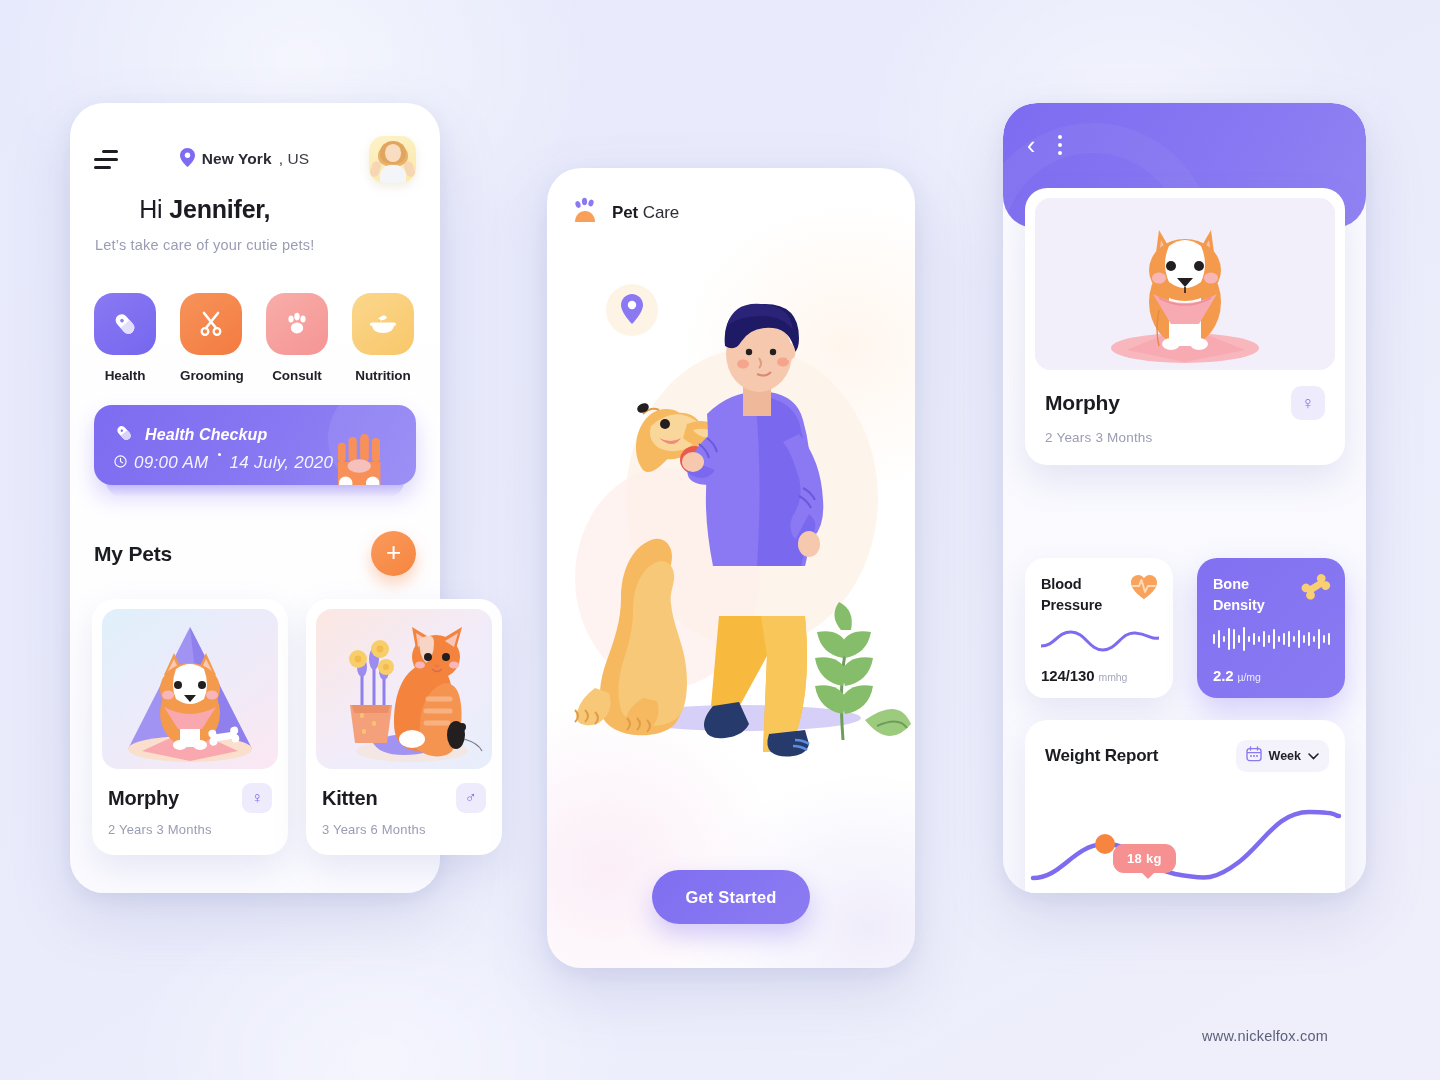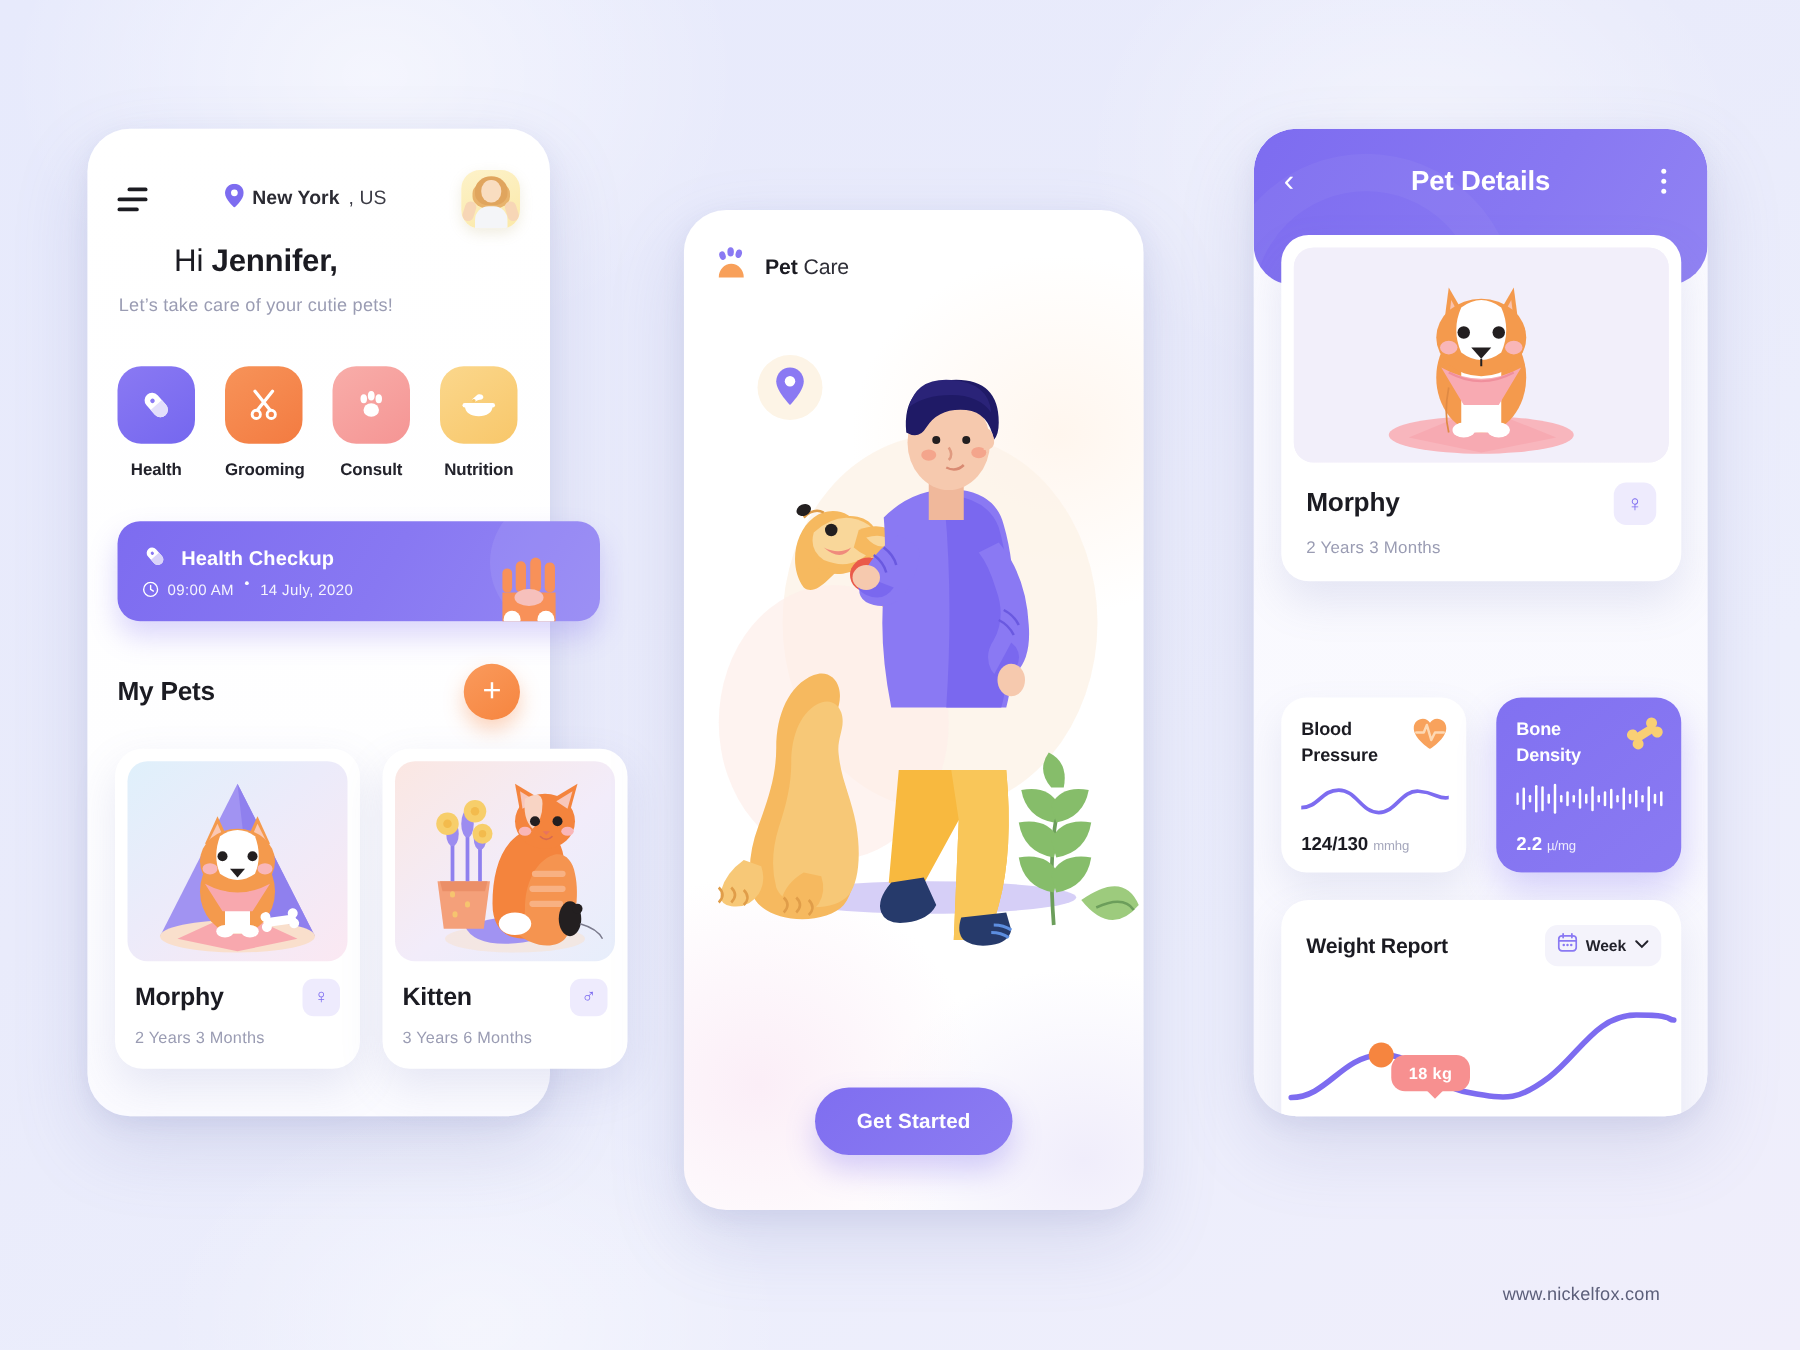--- a/index.html
+++ b/index.html
@@ -74,30 +74,30 @@
   .greet h1 b { font-weight: 700; }
   .greet p { margin-top: 13px; font-size: 14.5px; color:#9a9cb3; letter-spacing:.2px;}
 
   .cats { position:absolute; left: 24px; top: 190px; display:flex; gap: 24px; }
   .cat { width: 62px; text-align:center; cursor:pointer; }
   .cat .tile { width: 62px; height: 62px; border-radius: 19px; display:flex;
       align-items:center; justify-content:center; }
   .cat .lbl { margin-top: 13px; font-size: 13.5px; color:#22222b; font-weight:600; letter-spacing:-.1px;}
 
   .checkup {
-    position:absolute; left: 24px; top: 314px; width: 386px; height: 80px;
+    position:absolute; left: 24px; top: 302px; width: 322px; height: 80px;
     border-radius: 18px; background: linear-gradient(120deg,#7d6cf0 0%, #8878f2 55%, #9487f4 100%);
-    overflow:hidden; box-shadow: 0 12px 22px rgba(125,108,240,0.28); cursor:pointer;
+    overflow:hidden; box-shadow: 0 12px 22px rgba(125,108,240,0.28); cursor:pointer;font-style:italic;
   }
   .checkup::before{content:"";position:absolute; right:-22px; top:-22px; width:110px;height:110px;
     border-radius:50%; background:rgba(255,255,255,0.08);}
   .checkup .ttl { position:absolute; left:20px; top:18px; display:flex; align-items:center; gap:11px;
     color:#fff; font-size:16px; font-weight:700; letter-spacing:.1px;}
   .checkup .meta { position:absolute; left:20px; top:48px; display:flex; align-items:flex-start; gap:7px;
-    color:rgba(255,255,255,0.92); font-size:12px; letter-spacing:.3px;}
+    color:rgba(255,255,255,0.92); font-size:17px; letter-spacing:.3px;}
   .checkup .dot { width:3px;height:3px;border-radius:50%;background:#fff; margin:0 2px;}
   .checkup .paw { position:absolute; right:22px; bottom:-10px; width:58px; height:62px; }
   .checkup-shadow{
     position:absolute; left:36px; top:376px; width:298px; height:18px; border-radius:0 0 16px 16px;
     background: linear-gradient(180deg, rgba(139,124,242,0.45), rgba(139,124,242,0.0));
   }
 
   .mypets { position:absolute; left:24px; top: 428px; display:flex; align-items:center;
     width: 322px; justify-content: space-between;}
   .mypets h2 { font-size: 21px; font-weight:700; color:#1b1b22; letter-spacing:-.2px;text-align:center;}
@@ -559,21 +559,20 @@
 
 
   <div class="cta">Get Started</div>
 </div>
 
 <div class="phone" id="phone-details">
 
   <div class="det-head">
     <div class="bar">
       <div class="chev-back">‹</div>
-      <div class="title">Pet Details</div>
       <div class="kebab">
           <i></i>
           <i></i>
           <i></i>
         </div>
     </div>
   </div>
 
   <div class="hero-card">
     <div class="pic">

